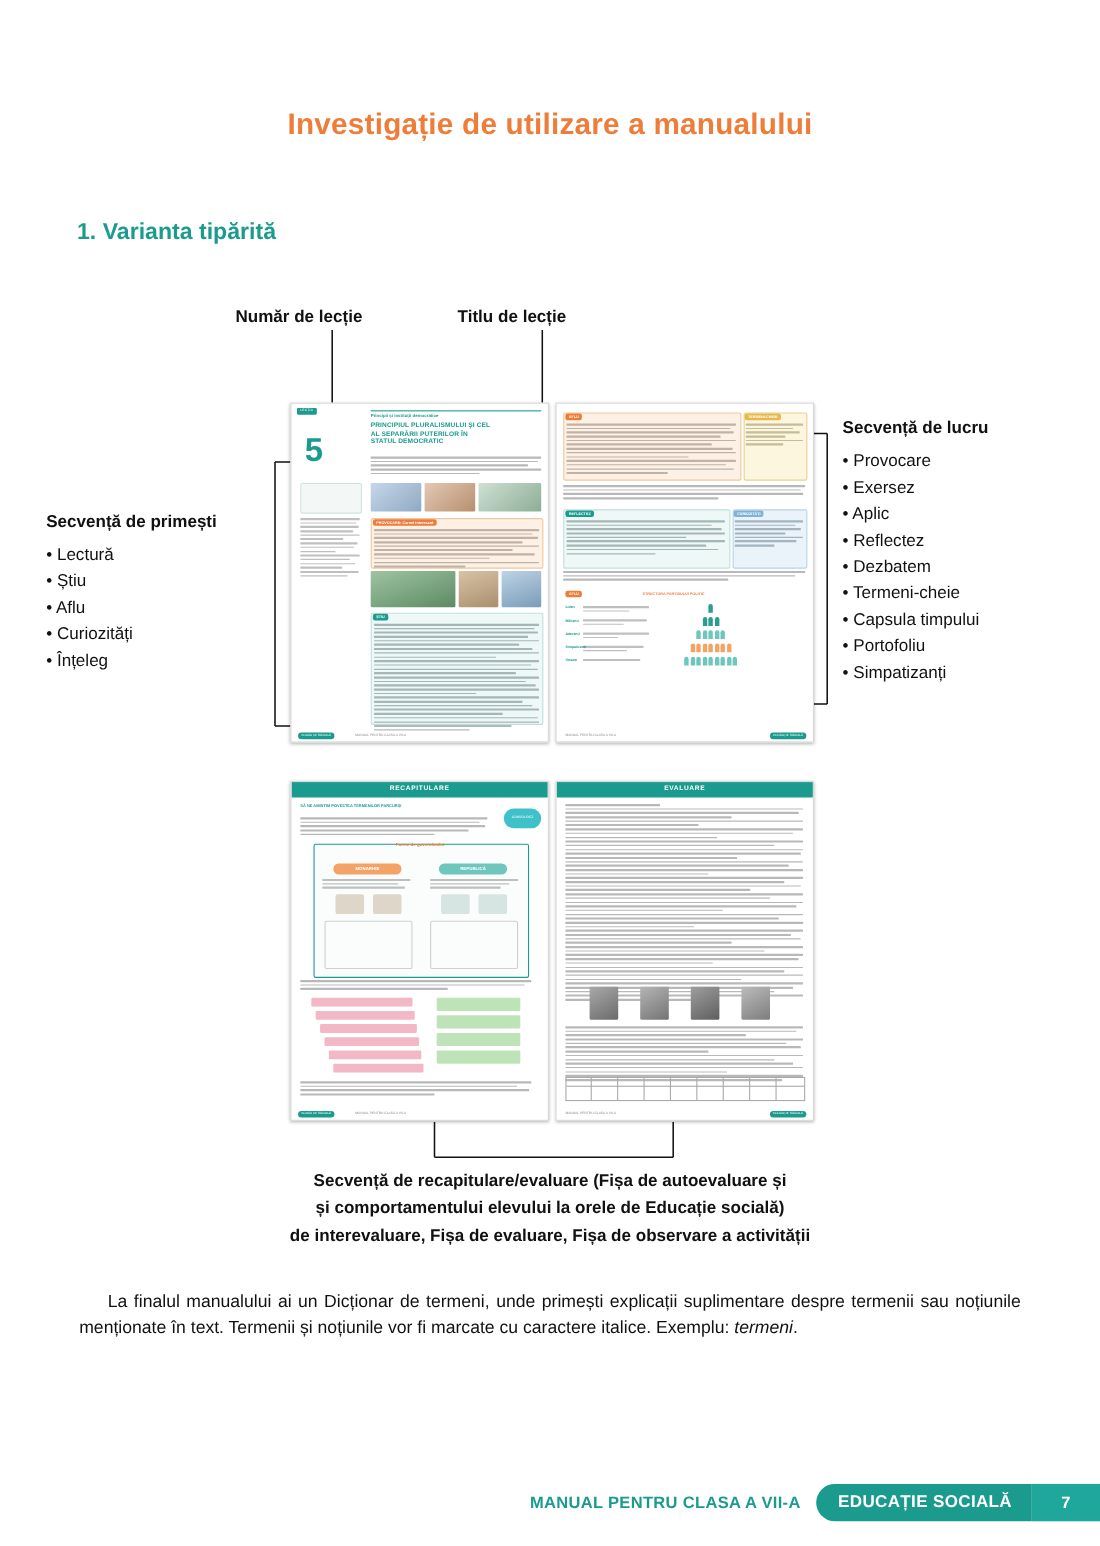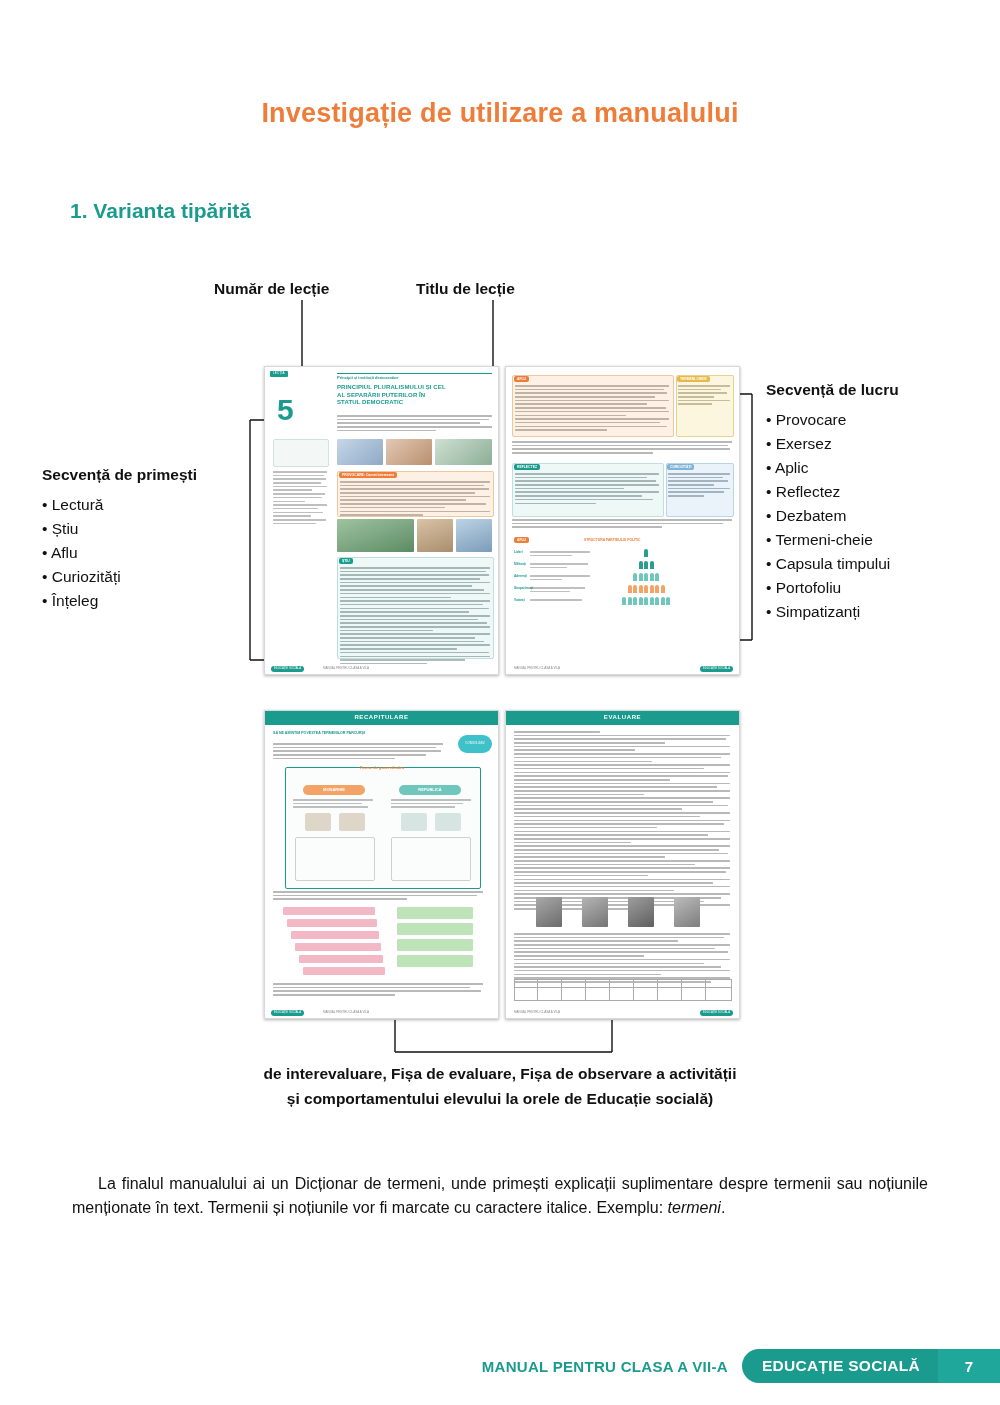--- a/index.html
+++ b/index.html
@@ -248,22 +248,23 @@
   <div class="cb-item">• Aplic</div>
   <div class="cb-item">• Reflectez</div>
   <div class="cb-item">• Dezbatem</div>
   <div class="cb-item">• Termeni-cheie</div>
   <div class="cb-item">• Capsula timpului</div>
   <div class="cb-item">• Portofoliu</div>
   <div class="cb-item">• Simpatizanți</div>
 </div>
 
 <div class="callout-bottom">
+  <div>Secvență de recapitulare/evaluare (Fișa de autoevaluare și</div>
+  <div>și comportamentului elevului la orele de Educație socială)</div>
   <div>de interevaluare, Fișa de evaluare, Fișa de observare a activității</div>
-  <div>și comportamentului elevului la orele de Educație socială)</div>
 </div>
 
 <div class="spread" id="spread-top">
 
   <div class="thumb" id="thumb-lesson-left">
     <div class="t-lessontag">LECȚIA</div>
     <div class="t-lessonnum">5</div>
 
     <div class="t-rule" style="left:72px; top:6px; width:155px; height:1px;"></div>
     <div class="t-subtitle" style="left:72px; top:8px; color:#1a9b8e;">Principii și instituții democratice</div>

